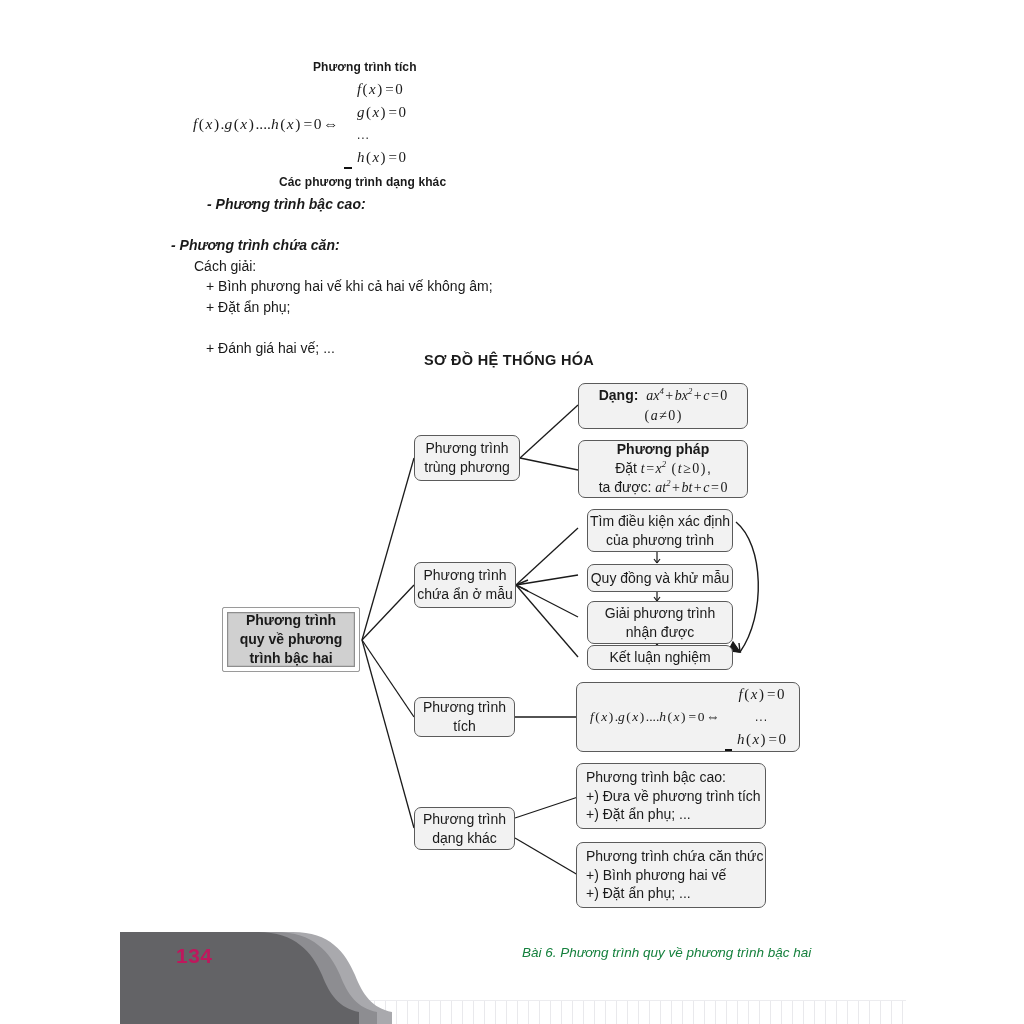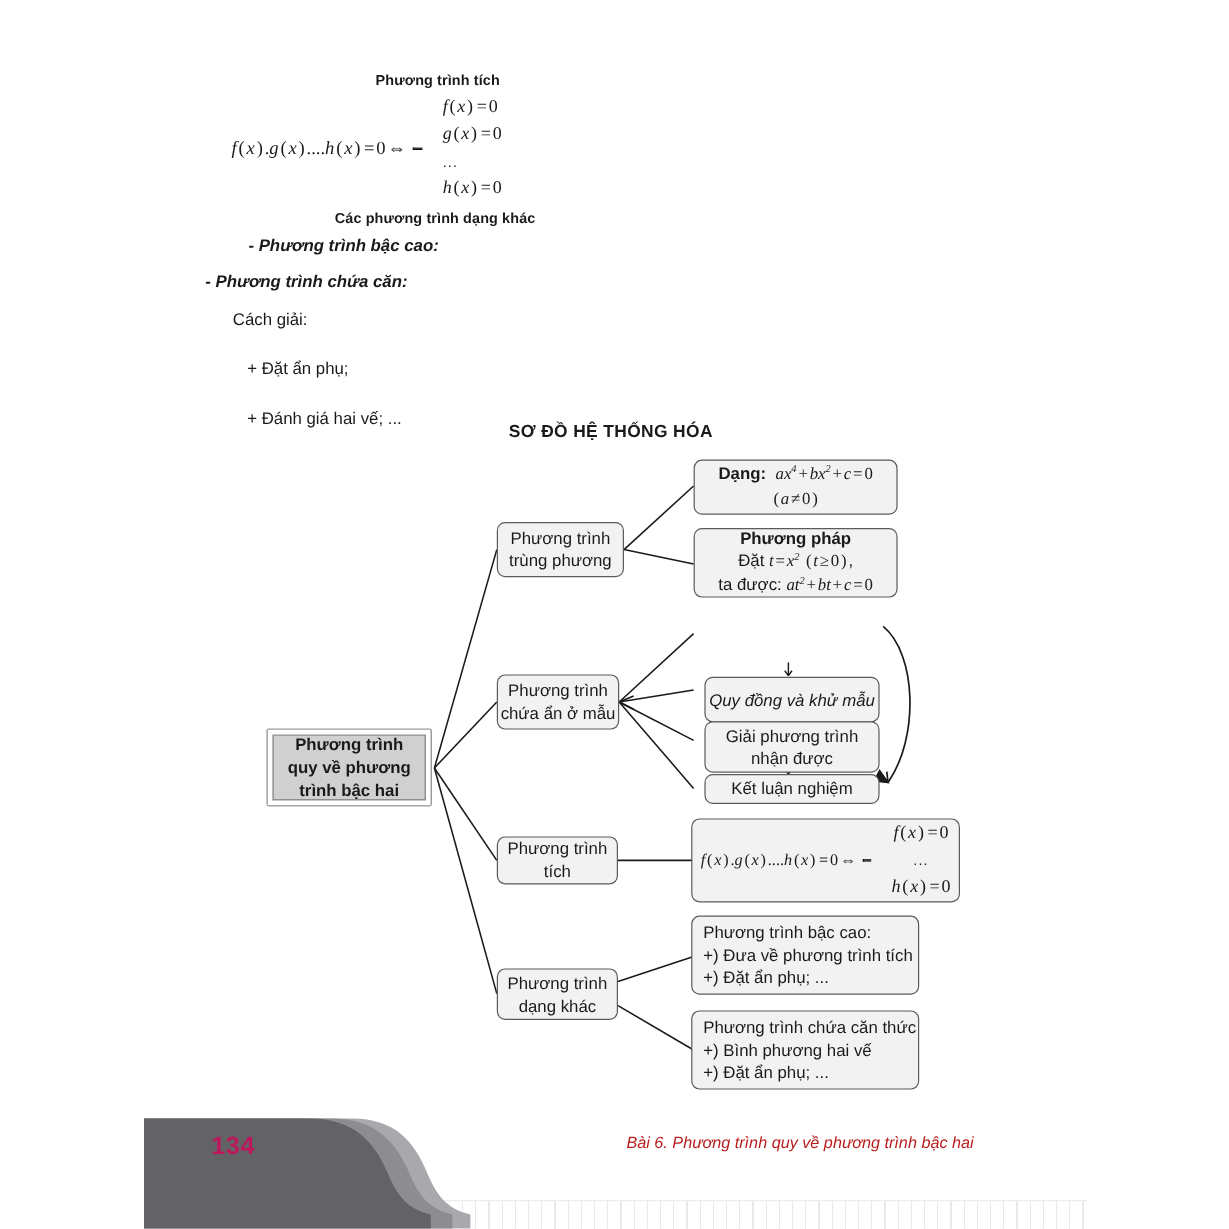--- a/index.html
+++ b/index.html
@@ -26,21 +26,21 @@
   .mo{font-family:"Liberation Serif","DejaVu Serif",serif;font-style:normal;padding:0 1.5px;}
   sup.ex{font-size:.62em;vertical-align:super;font-family:"Liberation Serif",serif;font-style:italic;}
 
   
   .eq-top{
     position:absolute;left:193px;top:78px;
     display:flex;align-items:center;font-size:15px;
   }
   .eq-top .lhs{font-size:15.5px;white-space:nowrap;}
   .brace-sys{
-    display:inline-flex;align-items:center;margin-left:4px;gap:12px;
+    display:inline-flex;align-items:flex-end;margin-left:4px;
   }
   .brace-bar{
     width:7px;border-left:1.4px solid #111;border-top:1.4px solid #111;border-bottom:1.4px solid #111;
     margin-right:5px;
   }
   .brace-rows{display:flex;flex-direction:column;justify-content:center;}
   .brace-rows > div{font-size:15px;line-height:1.52;white-space:nowrap;}
   .brace-rows > div.dots{font-size:12px;line-height:1.9;letter-spacing:1px;}
 
   
@@ -66,21 +66,21 @@
   .node.root{
     background:#d0d0d0;
     border:1.2px solid #9a9a9a;
     border-radius:2px;
     font-weight:bold;
     box-shadow:inset 0 0 0 4px #ffffff, inset 0 0 0 5.2px #8e8e8e;
   }
 
   
   .footer-text{
-    position:absolute;font-style:italic;font-size:13.5px;color:#b91c1c;
+    position:absolute;font-style:italic;font-size:13.5px;color:#15803d;
     white-space:nowrap;
   }
   .page-num{
     position:absolute;color:#be185d;font-weight:bold;font-size:21px;letter-spacing:.5px;
   }
   .stripes{
     position:absolute;
     background-image:repeating-linear-gradient(to right,#e9e9ec 0px,#e9e9ec 1px,#ffffff 1px,#ffffff 11px);
     border-top:1px solid #ececef;
   }
@@ -103,22 +103,23 @@
         <div><span class="mi">g</span><span class="mo">(</span><span class="mi">x</span><span class="mo">)</span><span class="mo">=</span><span class="mn">0</span></div>
         <div class="dots">...</div>
         <div><span class="mi">h</span><span class="mo">(</span><span class="mi">x</span><span class="mo">)</span><span class="mo">=</span><span class="mn">0</span></div>
       </span>
     </span>
   </div>
 
   <div class="note-title" style="left:279px;top:175px;">Các phương trình dạng khác</div>
 
   <div class="note-line ital" style="left:171px;top:196px;margin-left:36px;">- Phương trình bậc cao:</div>
-  <div class="note-line ital" style="left:171px;top:226px;">- Phương trình chứa căn:</div>
+  <div class="note-line ital" style="left:171px;top:237px;">- Phương trình chứa căn:</div>
   <div class="note-line" style="left:194px;top:258px;">Cách giải:</div>
+  <div class="note-line" style="left:206px;top:278px;">+ Bình phương hai vế khi cả hai vế không âm;</div>
   <div class="note-line" style="left:206px;top:299px;">+ Đặt ẩn phụ;</div>
   <div class="note-line" style="left:206px;top:340px;">+ Đánh giá hai vế; ...</div>
 
   <div class="diagram-title" style="left:424px;top:352px;text-align:center;">SƠ ĐỒ HỆ THỐNG HÓA</div>
 
   <svg class="svg-layer" viewBox="0 0 1024 1024">
     <g stroke="#1a1a1a" stroke-width="1.3" fill="none">
 
       <path d="M362,640 L414,458"></path>
       <path d="M362,640 L414,585"></path>
@@ -183,21 +184,25 @@
     <span class="ln">
       ta được: <span class="mi">a</span><span class="mi">t</span><sup class="ex">2</sup><span class="mo">+</span><span class="mi">b</span><span class="mi">t</span><span class="mo">+</span><span class="mi">c</span><span class="mo">=</span><span class="mn">0</span>
     </span>
   </div>
 
   <div class="node" style="left:414px;top:562px;width:102px;height:46px;">
     <span class="ln">Phương trình</span>
     <span class="ln">chứa ẩn ở mẫu</span>
   </div>
 
-  <div class="node" style="left:587px;top:564px;width:146px;height:38px;font-style:italic;">
+  <div class="node" style="left:587px;top:509px;width:146px;height:43px;">
+    <span class="ln">Tìm điều kiện xác định</span>
+    <span class="ln">của phương trình</span>
+  </div>
+  <div class="node" style="left:587px;top:564px;width:146px;height:28px;">
     <span class="ln">Quy đồng và khử mẫu</span>
   </div>
   <div class="node" style="left:587px;top:601px;width:146px;height:43px;">
     <span class="ln">Giải phương trình</span>
     <span class="ln">nhận được</span>
   </div>
   <div class="node" style="left:587px;top:645px;width:146px;height:25px;">
     <span class="ln">Kết luận nghiệm</span>
   </div>
 

